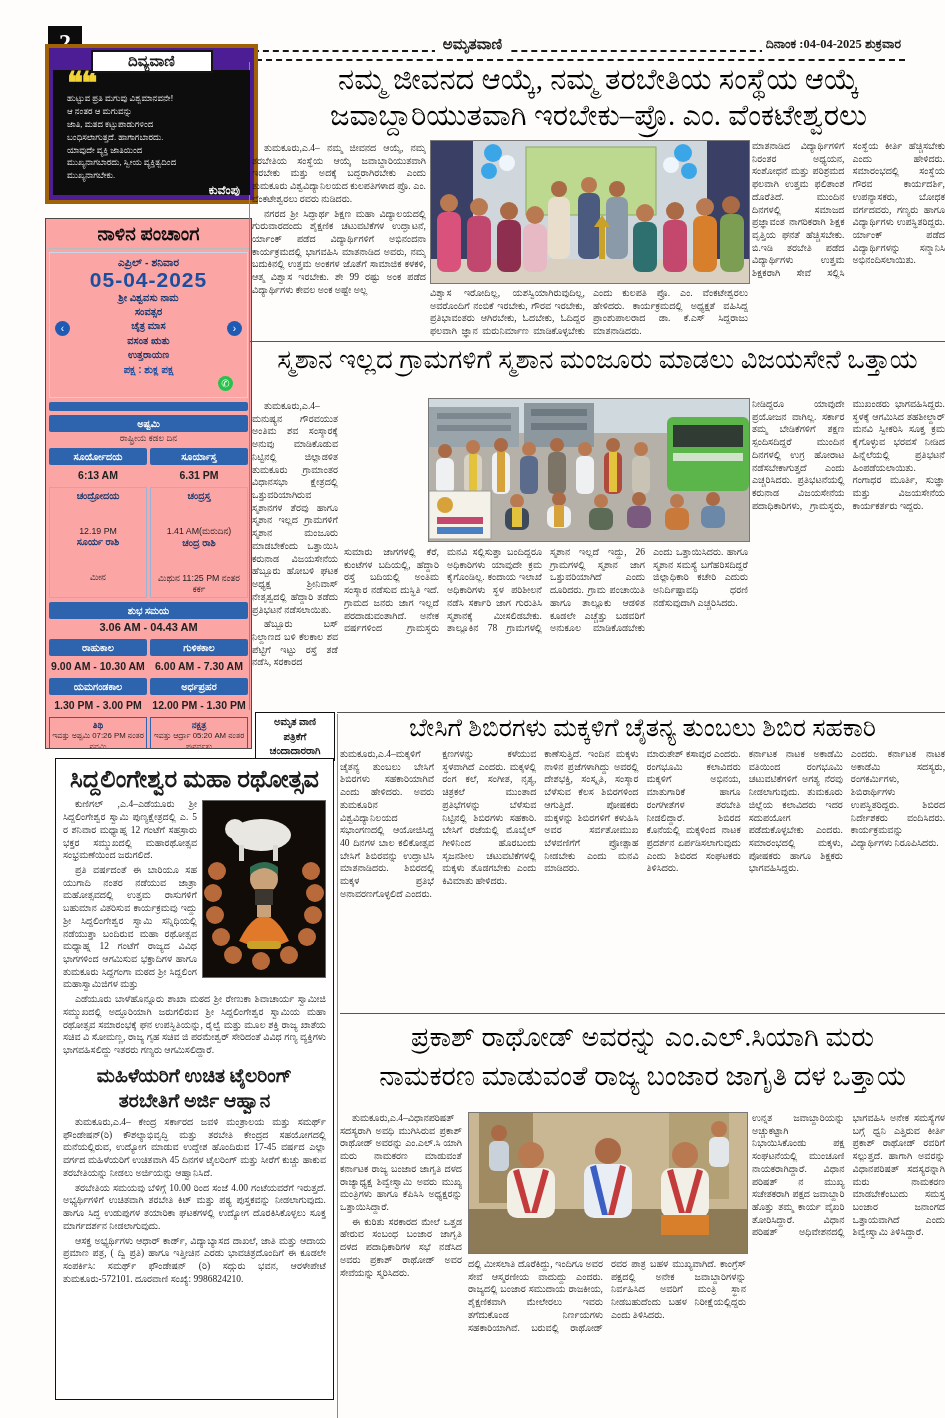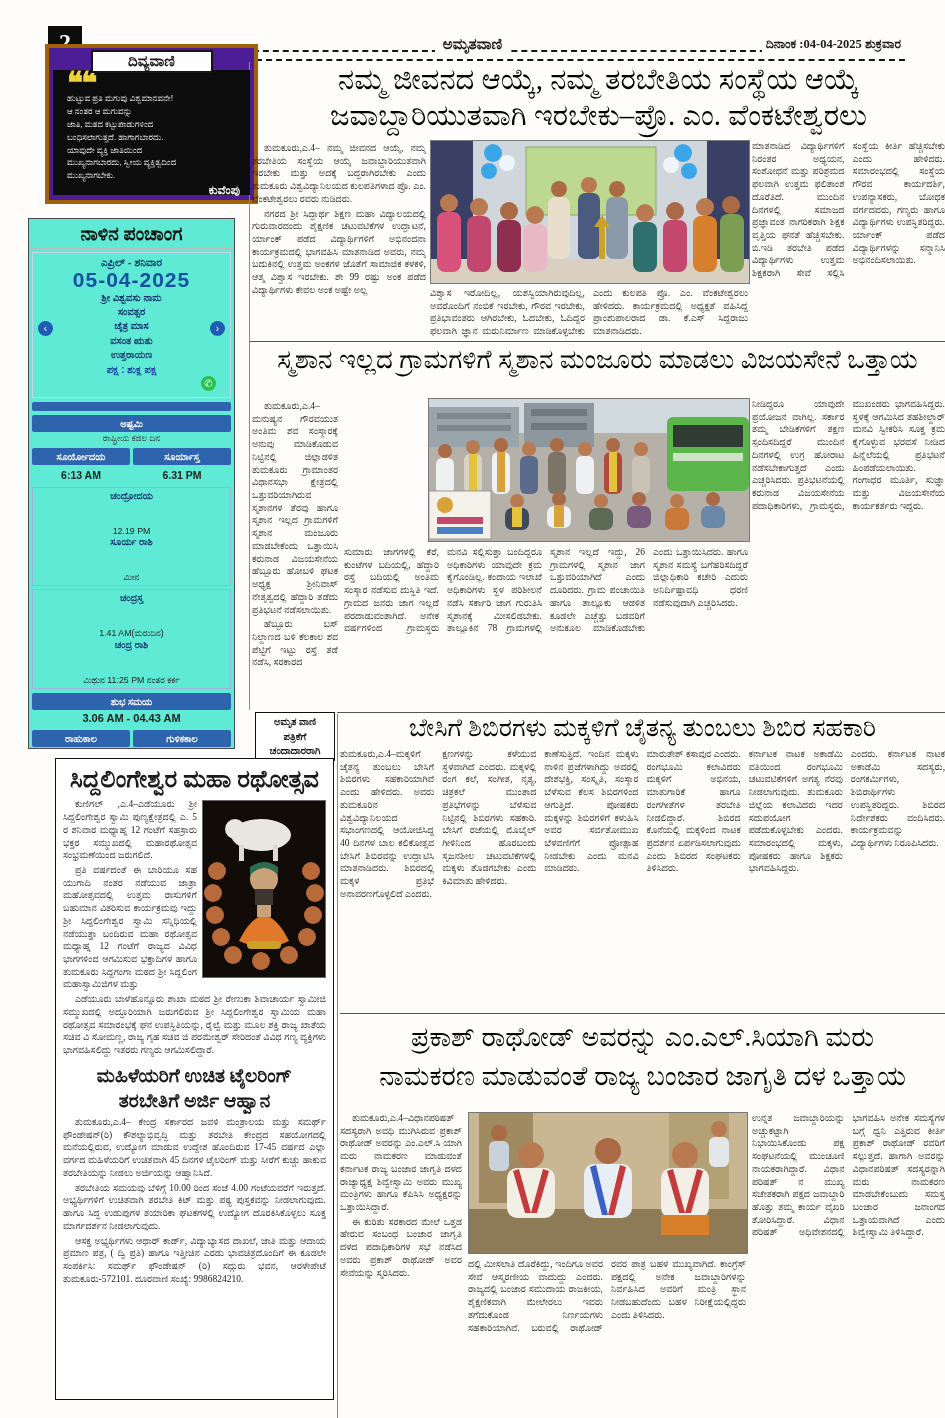--- a/index.html
+++ b/index.html
@@ -17,21 +17,21 @@
   .divy{left:45px;top:44px;width:205px;height:152px;border:4px solid #a16207;background:#4c1d95;}
   .divy-title{margin:2px auto 0;width:118px;border:2px solid #141414;text-align:center;
               font-size:15px;font-weight:bold;background:#fff;position:relative;z-index:2;padding:1px 0;}
   .divy-black{position:absolute;left:4px;right:4px;top:22px;bottom:5px;background:#0d0d0d;color:#f2f2f2;
               padding:4px 10px 2px 14px;z-index:1;}
   .divy-quotemark{color:#f2d335;font-size:30px;font-weight:bold;line-height:18px;letter-spacing:-2px;
                   font-family:"DejaVu Serif",serif;}
   .divy-line{display:block;font-size:8.6px;line-height:1.5;}
   .divy-attr{text-align:right;font-size:11.5px;font-weight:bold;margin-top:2px;color:#fff;}
   
-  .pan{left:28px;top:218px;width:205px;height:529px;border:1.5px solid #4a4a4a;background:#5eead4;
+  .pan{left:45px;top:218px;width:205px;height:529px;border:1.5px solid #4a4a4a;background:#fca5a5;
        font-family:"Liberation Sans",sans-serif;overflow:hidden;}
   .pan-title{text-align:center;font-size:19px;font-weight:bold;color:#111;padding:4px 0 3px;
              border-bottom:1px solid #bbb;font-family:"Liberation Serif",serif;}
   .pan-card{position:relative;text-align:center;padding:3px 0 20px;border:1px solid #c9d5e8;margin:3px 3px 0;}
   .pan-day{font-size:10.5px;font-weight:bold;color:#15386e;}
   .pan-date{font-size:21px;font-weight:bold;color:#1a4fa0;letter-spacing:1px;line-height:1.05;}
   .pan-line{font-size:9.8px;font-weight:bold;color:#15386e;line-height:1.45;}
   .pan-paksha{font-size:10px;font-weight:bold;color:#1a4fa0;line-height:1.5;}
   .nav-dot{position:absolute;top:68px;width:15px;height:15px;border-radius:50%;background:#1f5bb5;color:#fff;
            font-size:10px;line-height:15px;text-align:center;cursor:pointer;}
@@ -39,21 +39,21 @@
       color:#fff;font-size:10px;line-height:15px;text-align:center;}
   .pan-bluebar{background:#2e63ad;height:9px;margin:4px 3px 0;border-radius:2px;}
   .bar{background:#2e63ad;color:#fff;font-size:9.5px;font-weight:bold;text-align:center;
        padding:2.5px 0;margin:4px 3px 0;border-radius:2px;}
   .bar2{display:flex;gap:3px;margin:4px 3px 0;}
   .bar2 .bar{flex:1;margin:0;}
   .val2{display:flex;gap:3px;margin:2px 3px 0;}
   .val2 div{flex:1;text-align:center;font-size:10.5px;font-weight:bold;color:#222;padding:2px 0;}
   .valwide{text-align:center;font-size:11px;font-weight:bold;color:#222;padding:2px 0;}
   .subtext{text-align:center;font-size:8.8px;color:#333;padding:1px 0 0;}
-  .moonbox{display:flex;gap:3px;margin:4px 3px 0;flex-direction:column;}
+  .moonbox{display:flex;gap:3px;margin:4px 3px 0;}
   .moonbox>div{flex:1;border:1px solid #9db4d6;padding:2px;text-align:center;}
   .mb-h{font-size:9.5px;font-weight:bold;color:#15386e;}
   .mb-v{font-size:8.8px;color:#222;margin-top:24px;}
   .tbox{display:flex;gap:3px;margin:4px 3px 0;}
   .tbox>div{flex:1;border:1.5px solid #2e63ad;padding:2px;text-align:center;}
   .tb-h{font-size:8.8px;font-weight:bold;color:#15386e;}
   .tb-v{font-size:7.8px;color:#222;line-height:1.35;}
   
   .subbox{left:255px;top:712px;width:78px;height:45px;border:1.5px solid #111;background:#fff;
           text-align:center;font-weight:bold;font-size:10px;line-height:1.45;padding-top:2px;}

